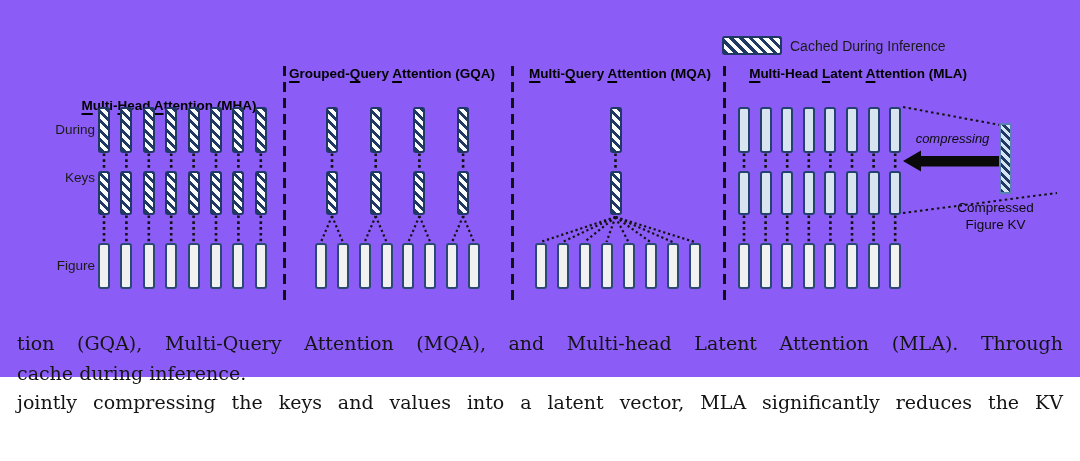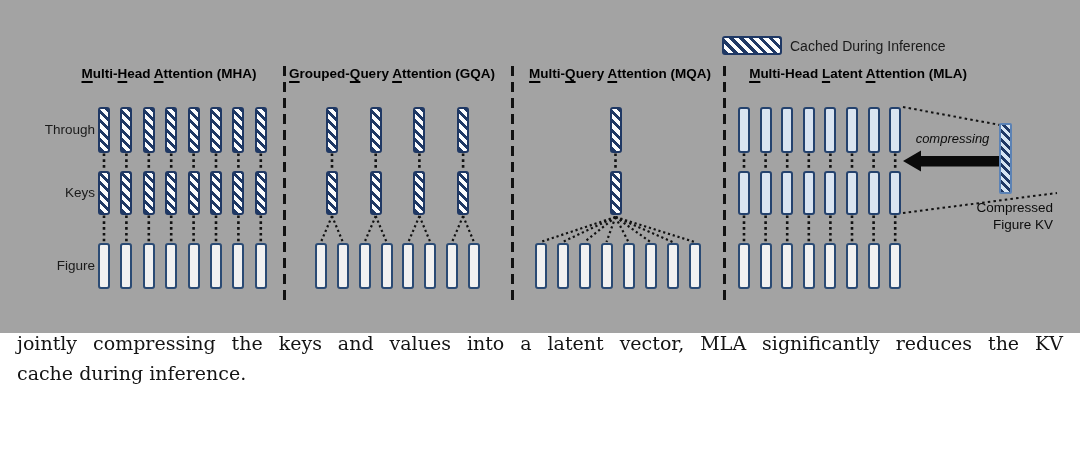--- a/index.html
+++ b/index.html
@@ -1,29 +1,29 @@
 <!DOCTYPE html>
 <html><head>
 <meta charset="utf-8">
 <style>
   html,body{margin:0;padding:0;background:#ffffff;width:1080px;height:461px;overflow:hidden;}
-  #stage{position:relative;width:1080px;height:333px;background:#a3a3a3;
+  #stage{position:relative;width:1080px;height:377px;background:#8b5cf6;
          font-family:"Liberation Sans",sans-serif;color:#111;}
   #figure{position:absolute;left:0;top:0;width:1080px;height:322px;}
 
   
   .legend{position:absolute;left:722px;top:36px;display:flex;align-items:center;gap:8px;}
   .legend-swatch{width:56px;height:15px;border:2px solid #1f3864;border-radius:3px;
      background:repeating-linear-gradient(45deg,#1f3864 0 3.1px,#fbfcfe 3.1px 7px);}
   .legend-label{font-size:14px;color:#1a1a1a;}
 
   
   .sec-title{position:absolute;top:66px;height:18px;font-size:13.5px;font-weight:700;
      text-align:center;white-space:nowrap;color:#000;}
-  #title-mha{left:29px;width:280px;}
+  #title-mha{left:29px;width:280px;margin-top:32px;}
   #title-gqa{left:252px;width:280px;}
   #title-mqa{left:480px;width:280px;}
   #title-mla{left:708px;width:300px;}
   .ul{text-decoration:underline;text-decoration-thickness:2px;text-underline-offset:3px;}
 
   
   .divider{position:absolute;top:66px;height:238px;width:3px;
      background:repeating-linear-gradient(180deg,#111 0 10px,transparent 10px 16px);}
 
   
@@ -38,21 +38,21 @@
   
   #overlay{position:absolute;left:0;top:0;width:1080px;height:322px;pointer-events:none;}
 
   
   .latent-bar{position:absolute;left:999px;top:123px;width:13px;height:71px;box-sizing:border-box;
      border:2px solid #5b82b5;border-radius:2px;
      background:repeating-linear-gradient(45deg,#1f3864 0 2.6px,#d6e4f2 2.6px 6px);}
 
   .proj-label{position:absolute;left:905px;top:131px;width:95px;text-align:center;
      font-size:13px;font-style:italic;color:#0c0c0c;}
-  .latent-label{position:absolute;left:938px;top:200px;width:115px;text-align:right;
+  .latent-label{position:absolute;left:938px;top:200px;width:115px;text-align:center;
      font-size:13.5px;line-height:16.5px;color:#0c0c0c;}
 
   
   .caption{position:absolute;left:17px;top:329px;width:1046px;
      font-family:"DejaVu Serif","Liberation Serif",serif;font-size:19px;line-height:29.5px;color:#141414;}
   .cap-line{white-space:normal;}
   .cap-line.just{text-align:justify;text-align-last:justify;}
 </style>
 </head>
 <body>
@@ -67,22 +67,22 @@
 
     <div class="sec-title" id="title-mha"><span class="ul">M</span><span>ulti-</span><span class="ul">H</span><span>ead </span><span class="ul">A</span><span>ttention (MHA)</span></div>
     <div class="sec-title" id="title-gqa"><span class="ul">G</span><span>rouped-</span><span class="ul">Q</span><span>uery </span><span class="ul">A</span><span>ttention (GQA)</span></div>
     <div class="sec-title" id="title-mqa"><span class="ul">M</span><span>ulti-</span><span class="ul">Q</span><span>uery </span><span class="ul">A</span><span>ttention (MQA)</span></div>
     <div class="sec-title" id="title-mla"><span class="ul">M</span><span>ulti-Head </span><span class="ul">L</span><span>atent </span><span class="ul">A</span><span>ttention (MLA)</span></div>
 
     <div class="divider" style="left:283px"></div>
     <div class="divider" style="left:511px"></div>
     <div class="divider" style="left:723px"></div>
 
-    <div class="row-label" style="top:122px">Through</div>
-    <div class="row-label" style="top:185px">Keys</div>
+    <div class="row-label" style="top:122px">During</div>
+    <div class="row-label" style="top:170px">Keys</div>
     <div class="row-label" style="top:258px">Figure</div>
 
     <svg id="overlay" viewBox="0 0 1080 322">
 
       <line x1="903" y1="107" x2="1000" y2="125" stroke="#111" stroke-width="2" stroke-dasharray="2.5 3.2"></line>
       <line x1="903" y1="213" x2="1057" y2="193" stroke="#111" stroke-width="2" stroke-dasharray="2.5 3.2"></line>
 
       <polygon points="903,161 921,150.5 921,156 999,156 999,166.5 921,166.5 921,171.5" fill="#0a0a0a"></polygon>
     <line x1="104" y1="153.5" x2="104" y2="170.5" stroke="#111" stroke-width="2.6" stroke-dasharray="2.6 3.2"></line>
         <line x1="126.4" y1="153.5" x2="126.4" y2="170.5" stroke="#111" stroke-width="2.6" stroke-dasharray="2.6 3.2"></line>
@@ -218,16 +218,17 @@
 
     <div class="latent-bar"></div>
     <div class="proj-label">compressing</div>
     <div class="latent-label">
       <span>Compressed</span><br>
       <span>Figure KV</span>
     </div>
   </div>
 
   <div class="caption">
+    <div class="cap-line just">tion (GQA), Multi-Query Attention (MQA), and Multi-head Latent Attention (MLA). Through</div>
+    <div class="cap-line">cache during inference.</div>
     <div class="cap-line just">jointly compressing the keys and values into a latent vector, MLA significantly reduces the KV</div>
-    <div class="cap-line">cache during inference.</div>
   </div>
 </div>
 
 </body></html>

